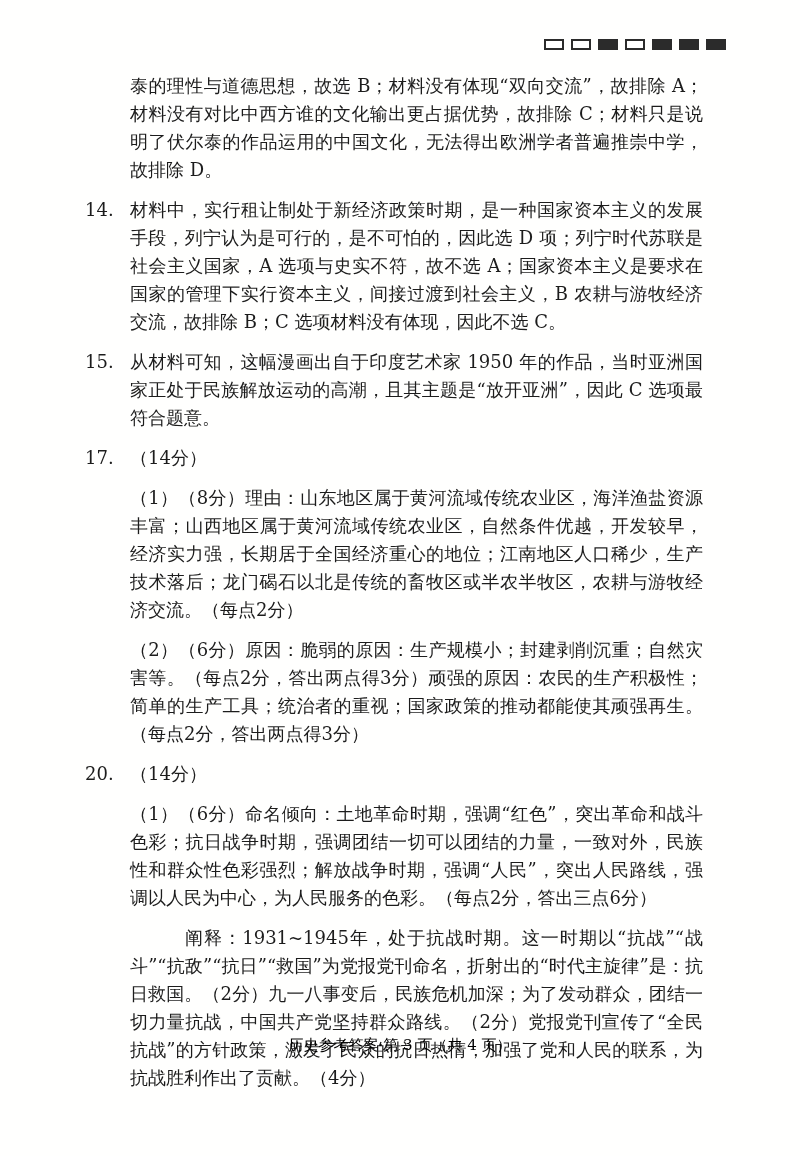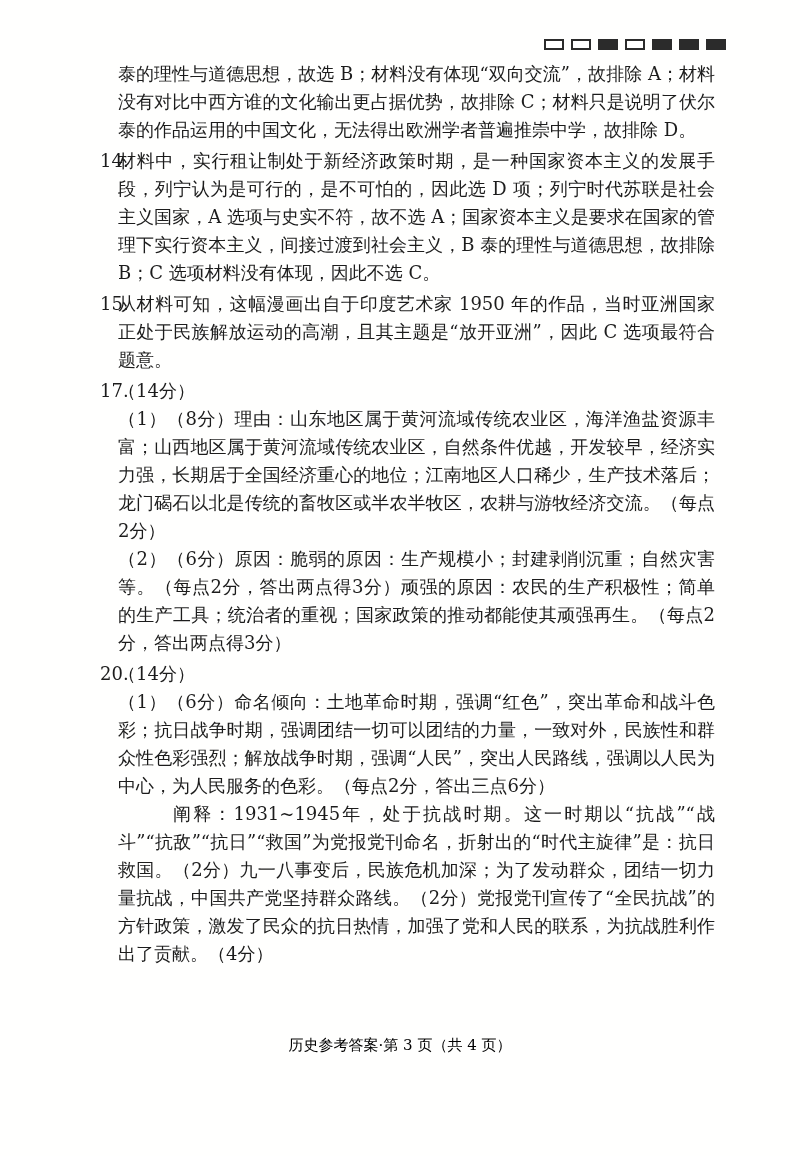--- a/index.html
+++ b/index.html
@@ -36,28 +36,28 @@
   .content {
     position: absolute;
     left: 85px;
     top: 60px;
     width: 630px;
     font-size: 18px;
     line-height: 28px;
     text-align: justify;
     text-justify: inter-character;
   }
-  .content p { margin: 0; }
+  .content p { margin: 12px; }
 
   
   .indent { padding-left: 33px; }
   .hang { position: relative; padding-left: 33px; }
   .hang .num {
     position: absolute;
-    left: 15px;
+    left: 0;
     top: 0;
     width: 33px;
   }
   .item { margin-top: 3px; }
 
   .section-head { margin-top: 4px; }
   .section-title { font-weight: bold; }
 
   
   .expl { margin-left: -25px; text-indent: 55px; }
@@ -86,21 +86,21 @@
     <span class="mark" data-state="filled"></span>
     <span class="mark" data-state="filled"></span>
   </div>
 
   <main class="content">
 
     <p class="indent">泰的理性与道德思想，故选 B；材料没有体现“双向交流”，故排除 A；材料没有对比中西方谁的文化输出更占据优势，故排除 C；材料只是说明了伏尔泰的作品运用的中国文化，无法得出欧洲学者普遍推崇中学，故排除 D。</p>
 
     <div class="hang item">
       <span class="num">14.</span>
-      <p>材料中，实行租让制处于新经济政策时期，是一种国家资本主义的发展手段，列宁认为是可行的，是不可怕的，因此选 D 项；列宁时代苏联是社会主义国家，A 选项与史实不符，故不选 A；国家资本主义是要求在国家的管理下实行资本主义，间接过渡到社会主义，B 泰的理性与道德思想，故排除 B；C 选项材料没有体现，因此不选 C。</p>
+      <p>材料中，实行租让制处于新经济政策时期，是一种国家资本主义的发展手段，列宁认为是可行的，是不可怕的，因此选 D 项；列宁时代苏联是社会主义国家，A 选项与史实不符，故不选 A；国家资本主义是要求在国家的管理下实行资本主义，间接过渡到社会主义，B 农耕与游牧经济交流，故排除 B；C 选项材料没有体现，因此不选 C。</p>
     </div>
 
     <div class="hang item">
       <span class="num">15.</span>
       <p>从材料可知，这幅漫画出自于印度艺术家 1950 年的作品，当时亚洲国家正处于民族解放运动的高潮，且其主题是“放开亚洲”，因此 C 选项最符合题意。</p>
     </div>
 
 
 
     <div class="hang item">

